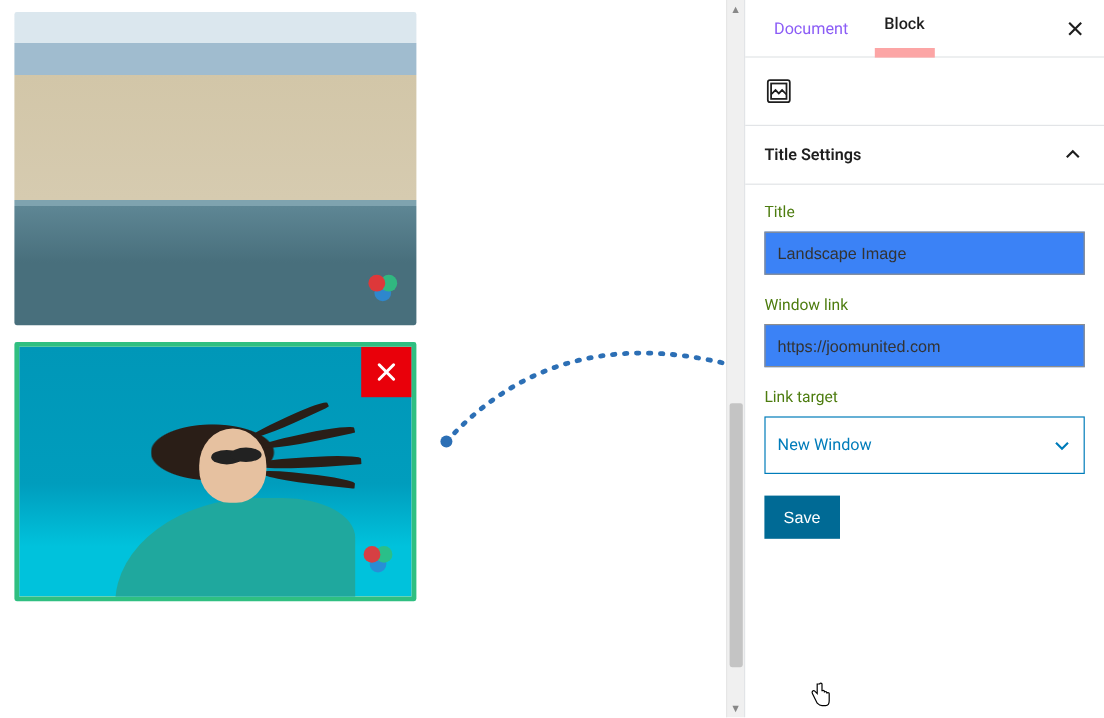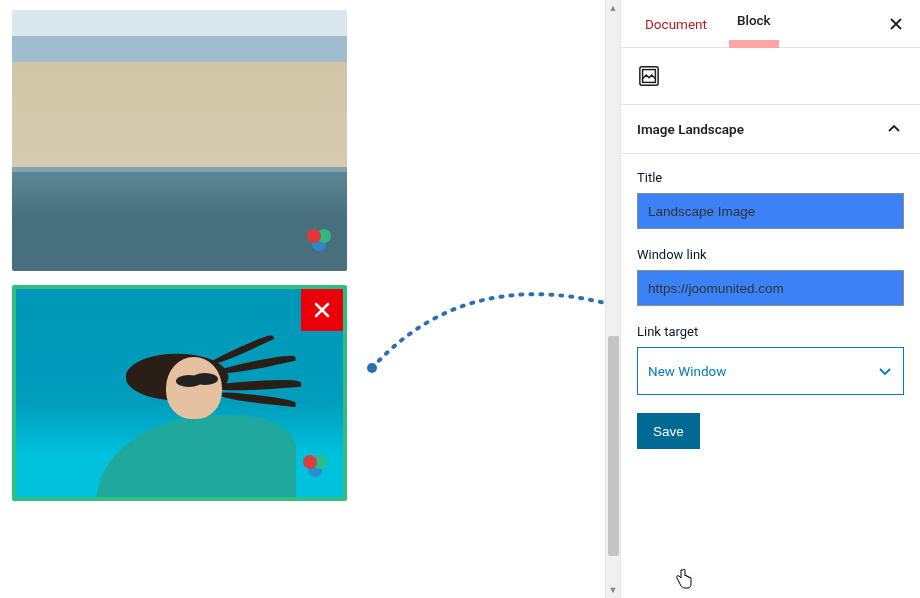--- a/index.html
+++ b/index.html
@@ -137,21 +137,21 @@
     border-bottom: 1px solid #e2e4e7;
     padding: 0 16px;
     height: 48px;
     position: relative;
   }
   .tab {
     padding: 0 8px;
     height: 48px;
     display:flex; align-items:center;
     font-size: 13.5px;
-    color: #b91c1c;
+    color: #8b5cf6;
     cursor: pointer;
     margin-right: 14px;
   }
   .tab.active {
     color: #1e1e1e;
     font-weight: 500;
     border-bottom: 8px solid #fca5a5;
     margin-bottom: -1px;
   }
   .close-panel {
@@ -177,21 +177,21 @@
   .panel-section { padding: 16px; }
   .section-head {
     display:flex; align-items:center; justify-content: space-between;
     padding: 14px 16px;
     border-bottom: 1px solid #e2e4e7;
     cursor: pointer;
   }
   .section-title { font-weight: 600; font-size: 13.5px; }
 
   .field { margin-bottom: 18px; }
-  .field label { display:block; font-size: 13px; color:#0f172a; margin-bottom: 8px; }
+  .field label { display:block; font-size: 13px; color:#4d7c0f; margin-bottom: 8px; }
   .field input[type=text] {
     width: 100%;
     height: 36px;
     border: 1px solid #8d8d8d;
     padding: 0 10px;
     font-size: 13.5px;
     color: #333;
     background:#3b82f6;
   }
   .select-wrap {
@@ -289,21 +289,21 @@
       <div class="block-icon">
         <svg width="22" height="22" viewBox="0 0 24 24">
             <rect x="2" y="2" width="20" height="20" rx="2" fill="none" stroke="#1e1e1e" stroke-width="1.6"></rect>
             <rect x="5" y="5" width="14" height="14" fill="none" stroke="#1e1e1e" stroke-width="1.6"></rect>
             <path d="M5 15 l4 -4 3 3 3 -3 4 4" fill="none" stroke="#1e1e1e" stroke-width="1.6"></path>
           </svg>
       </div>
     </div>
 
     <div class="section-head">
-      <span class="section-title">Image Landscape</span>
+      <span class="section-title">Title Settings</span>
       <svg width="20" height="20" viewBox="0 0 20 20">
         <path d="M5 12 L10 7 L15 12" fill="none" stroke="#1e1e1e" stroke-width="1.8"></path>
       </svg>
     </div>
 
     <div class="panel-section">
       <div class="field">
         <label>Title</label>
         <input type="text" value="Landscape Image" style="">
       </div>

